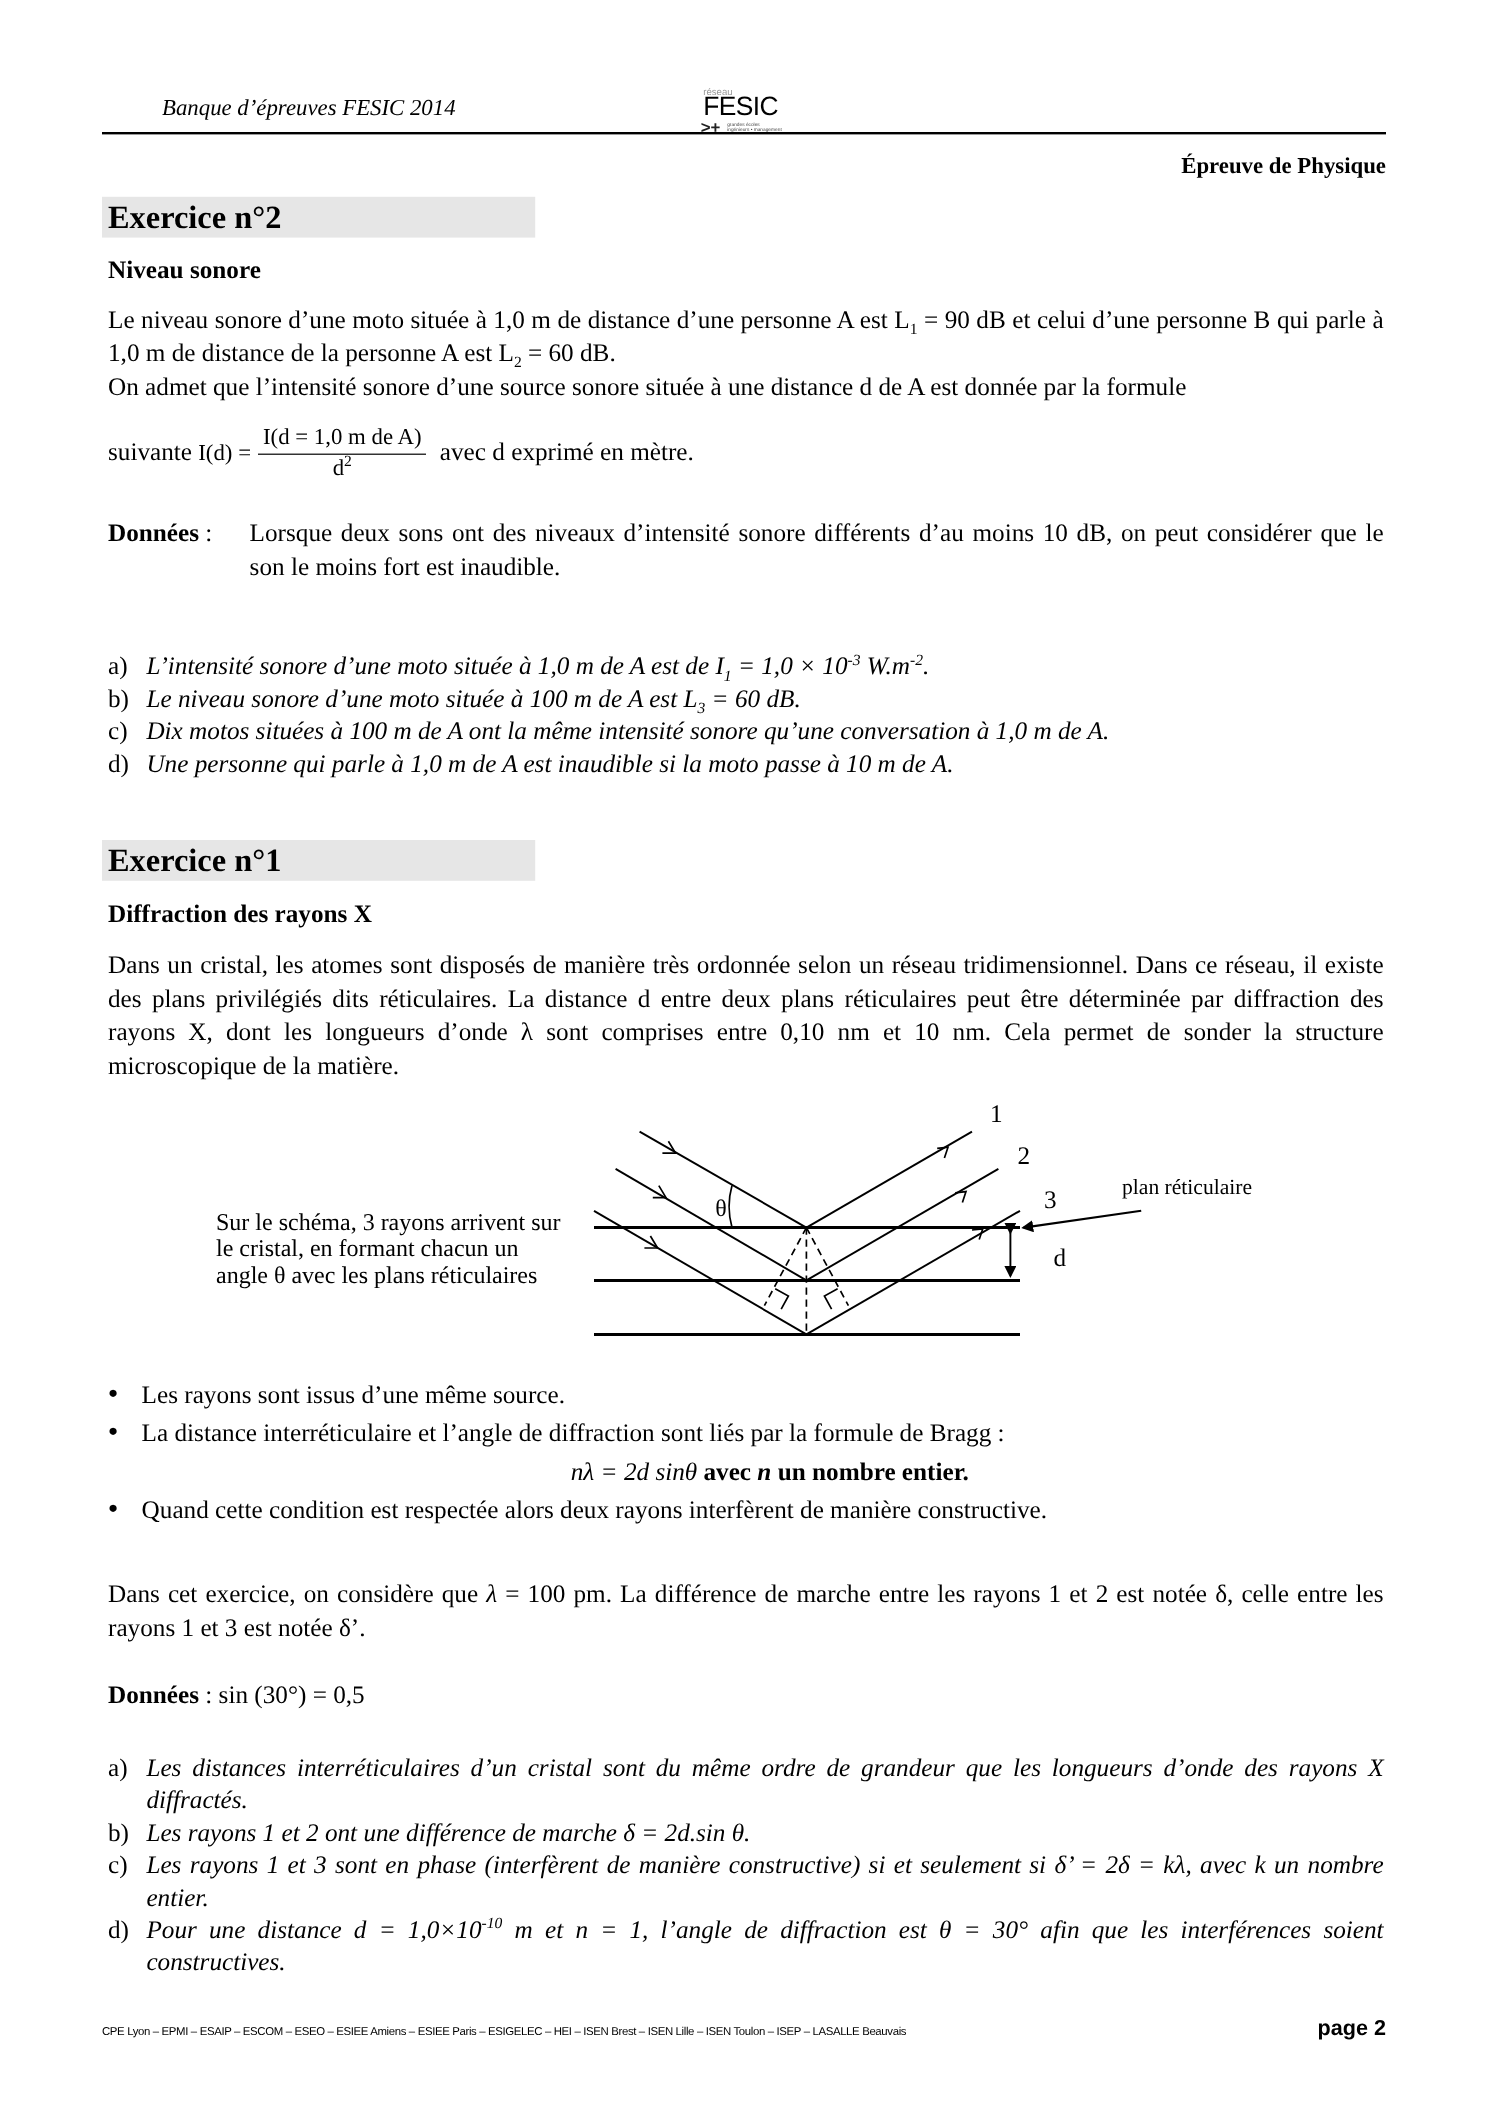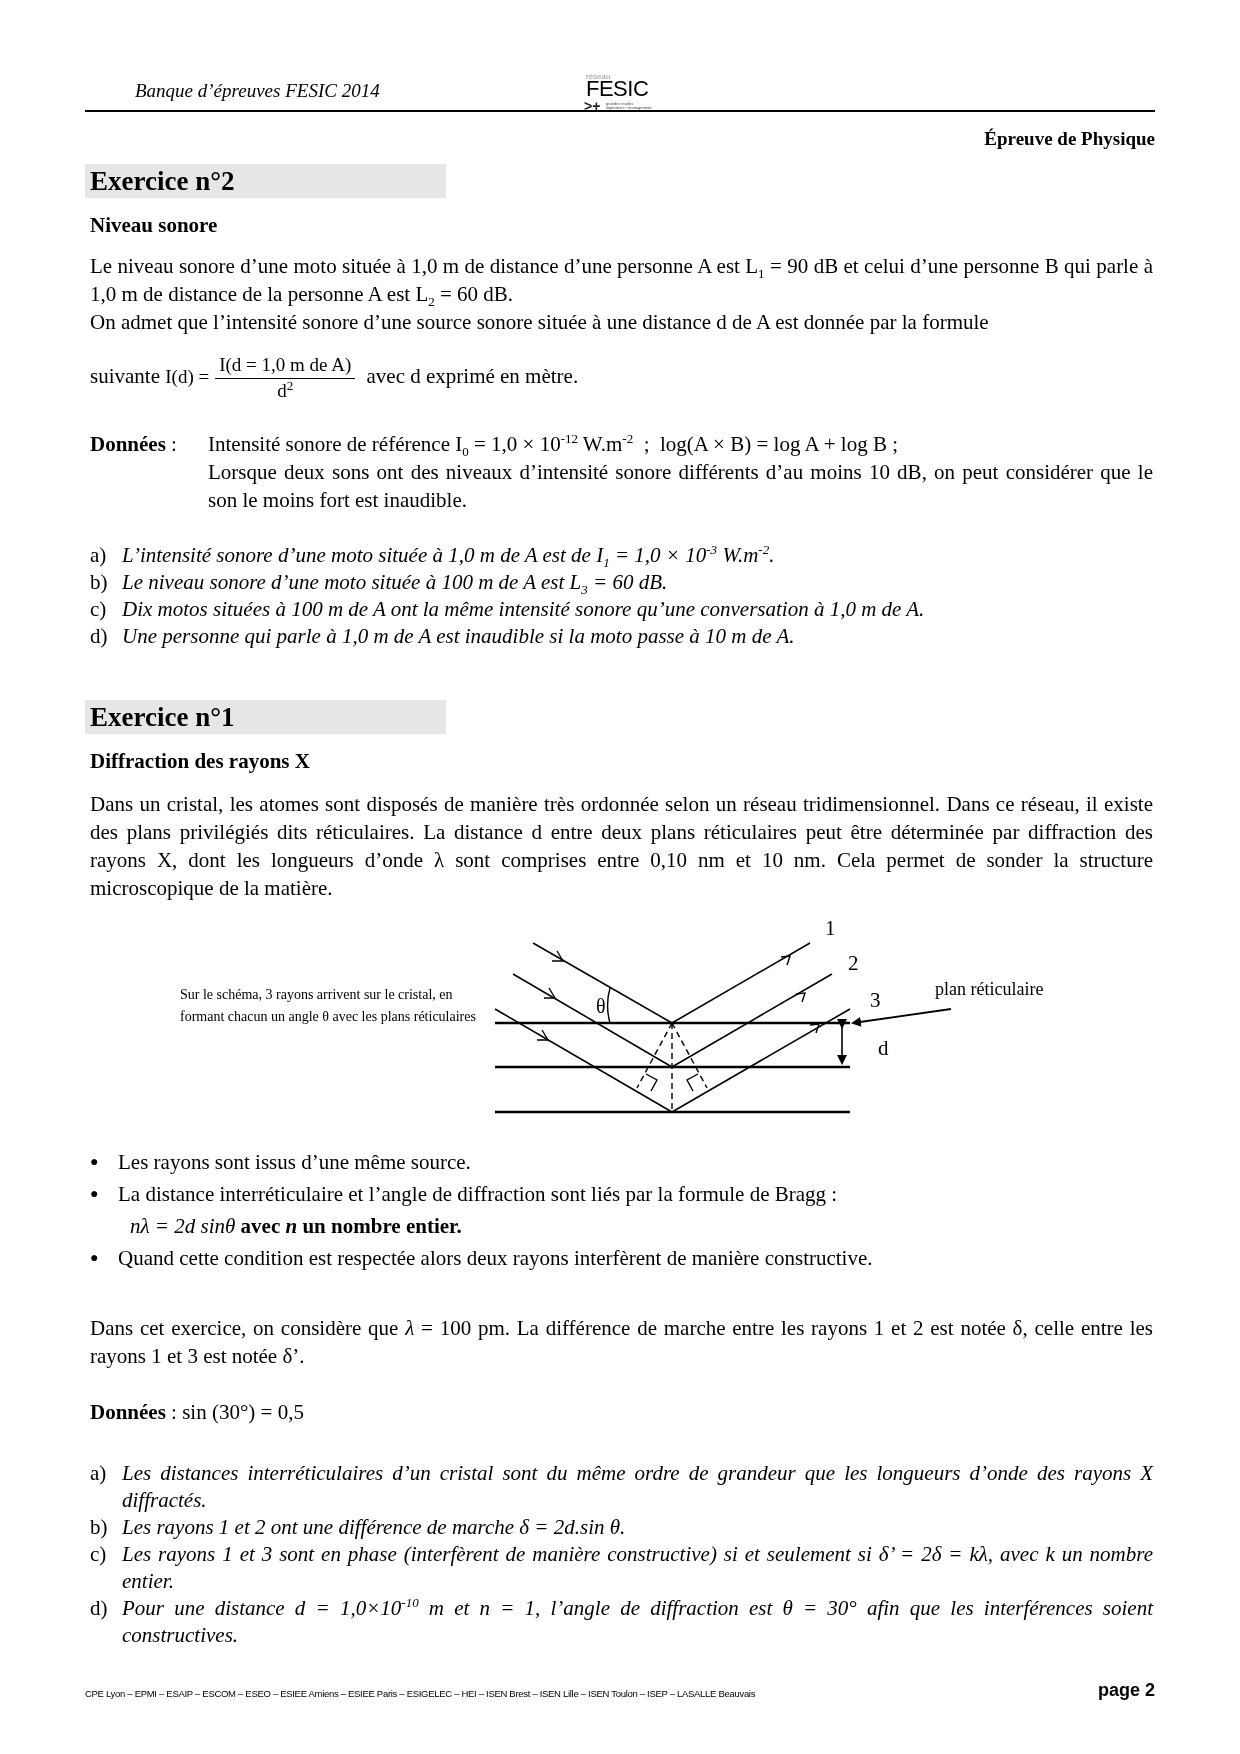--- a/index.html
+++ b/index.html
@@ -27,24 +27,24 @@
   .donnees { left: 90px; width: 1063px; font-size: 21px; line-height: 28px; }
   .donnees .lbl { font-weight: bold; position:absolute; left:0; top:0; }
   .donnees .body { margin-left: 118px; text-align: justify; }
   .items { left: 90px; width: 1063px; font-size: 21px; line-height: 27px; }
   .item { display: flex; }
   .item .letter { width: 32px; flex: none; }
   .item .txt { font-style: italic; flex: 1; text-align: justify; }
   .bullets { left: 90px; width: 1063px; font-size: 21px; line-height: 32px; }
   .bullet { display: flex; }
   .bullet .dot { width: 28px; flex: none; font-size: 14px; }
-  .bragg { text-align: left; padding-left: 40px; }
+  .bragg { text-align: center; padding-left: 40px; }
   .footer-left { left: 85px; top: 1688px; font-family: "Liberation Sans", sans-serif; font-size: 9.5px; letter-spacing: -0.3px; }
   .footer-right { right: 85px; top: 1680px; font-family: "Liberation Sans", sans-serif; font-size: 18px; font-weight: bold; }
-  .caption { left: 180px; top: 984px; font-size: 14px; line-height: 22px; width: 300px; }
+  .caption { left: 180px; top: 1008px; font-size: 20px; line-height: 22px; width: 300px; }
   svg text { font-family: "Liberation Serif", "DejaVu Serif", serif; }
 </style>
 </head>
 <body>
 
 <div class="abs hdr-left">Banque d’épreuves FESIC 2014</div>
 <div class="abs logo">
   <span class="reseau">réseau</span>
   <span class="fesic">FESIC</span>
   <span class="tag">&gt;+</span>
@@ -59,21 +59,20 @@
 
 <div class="abs para" style="top:252px;">
   <p><span>Le niveau sonore d’une moto située à 1,0 m de distance d’une personne A est L</span><sub>1</sub><span> = 90 dB et celui d’une personne B qui parle à 1,0 m de distance de la personne A est L</span><sub>2</sub><span> = 60 dB.</span></p>
   <p>On admet que l’intensité sonore d’une source sonore située à une distance d de A est donnée par la formule</p>
   <p style="margin-top:2px;"><span>suivante </span><span style="font-size:19px;">I(d) =</span><span class="frac"><span class="num">I(d = 1,0 m de A)</span><span class="den"><span>d</span><sup>2</sup></span></span><span> avec d exprimé en mètre.</span></p>
 </div>
 
 <div class="abs donnees" style="top:430px;">
   <span class="lbl"><span>Données</span><span style="font-weight:normal"> :</span></span>
   <div class="body">
-    <div><span>Intensité sonore de référence I</span><sub>0</sub><span> = 1,0 × 10</span><sup>-12</sup><span> W.m</span><sup>-2</sup><span style="white-space:pre">  ;  log(A × B) = log A + log B ;</span></div>
     <div>Lorsque deux sons ont des niveaux d’intensité sonore différents d’au moins 10 dB, on peut considérer que le son le moins fort est inaudible.</div>
   </div>
 </div>
 
 <div class="abs items" style="top:542px;">
   <div class="item">
       <span class="letter">a)</span>
       <span class="txt"><span>L’intensité sonore d’une moto située à 1,0 m de A est de I</span><sub>1</sub><span> = 1,0 × 10</span><sup>-3</sup><span> W.m</span><sup>-2</sup><span>.</span></span>
     </div>
   <div class="item">

